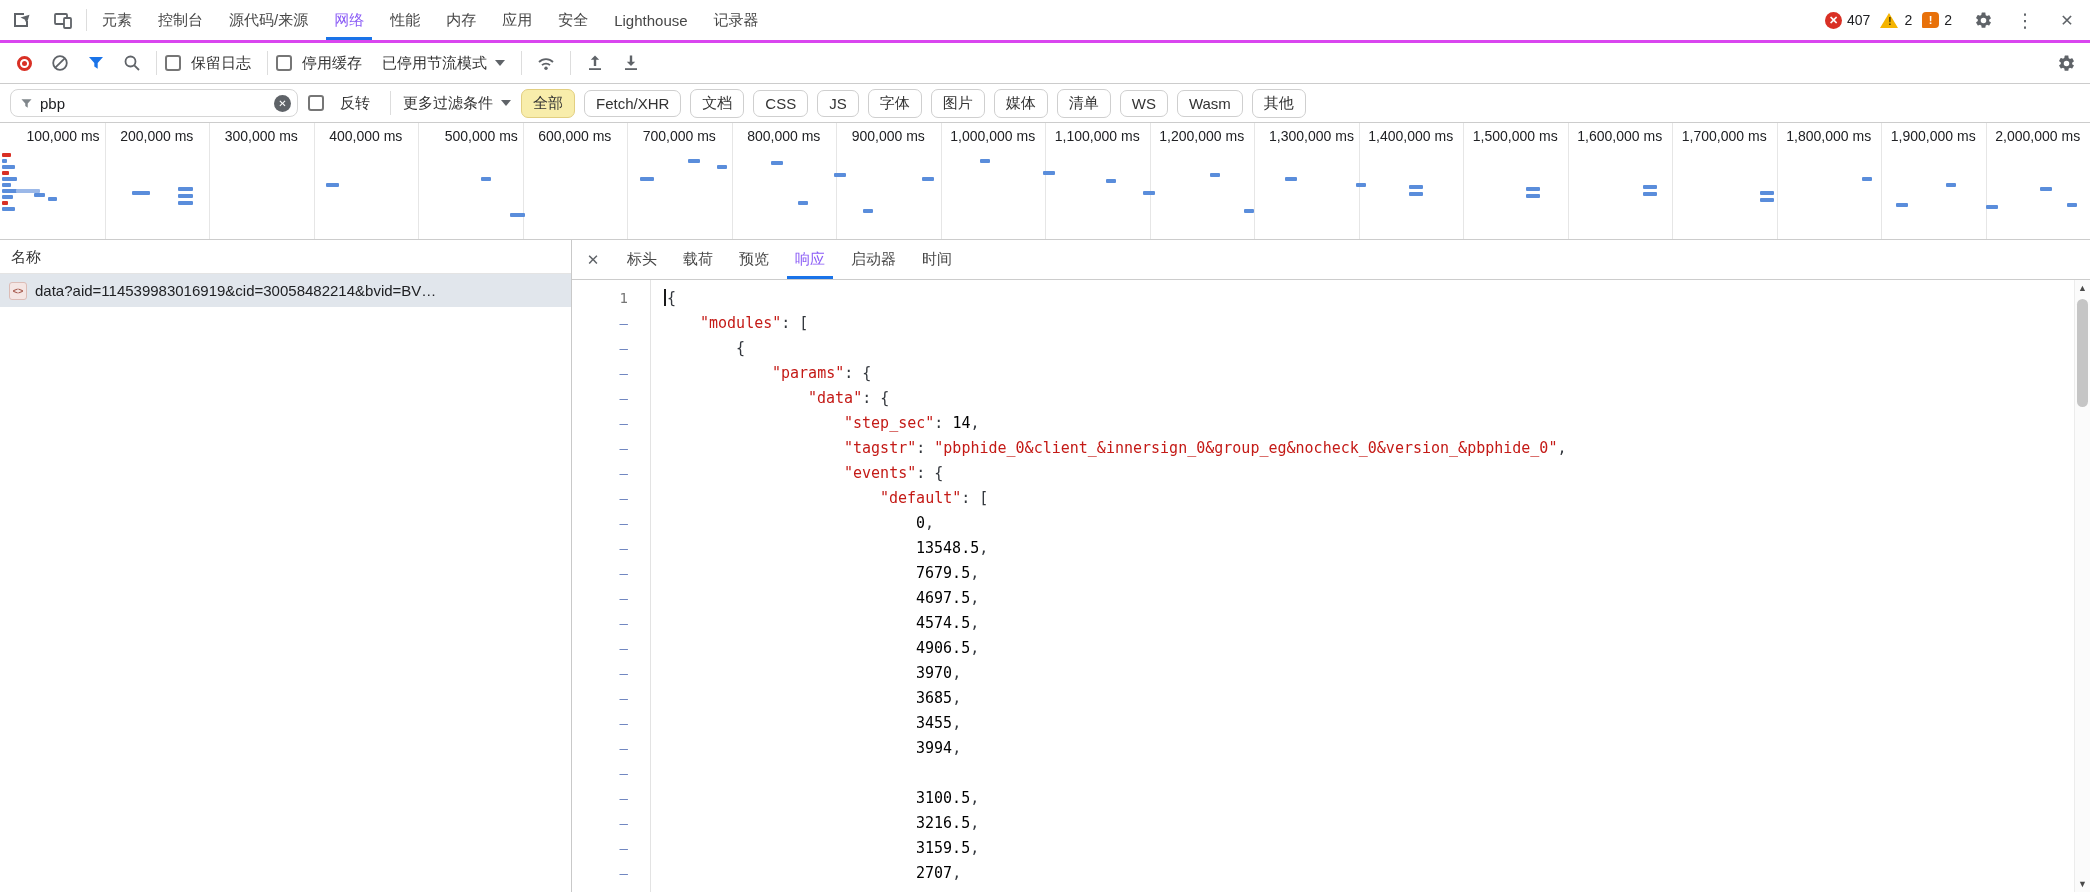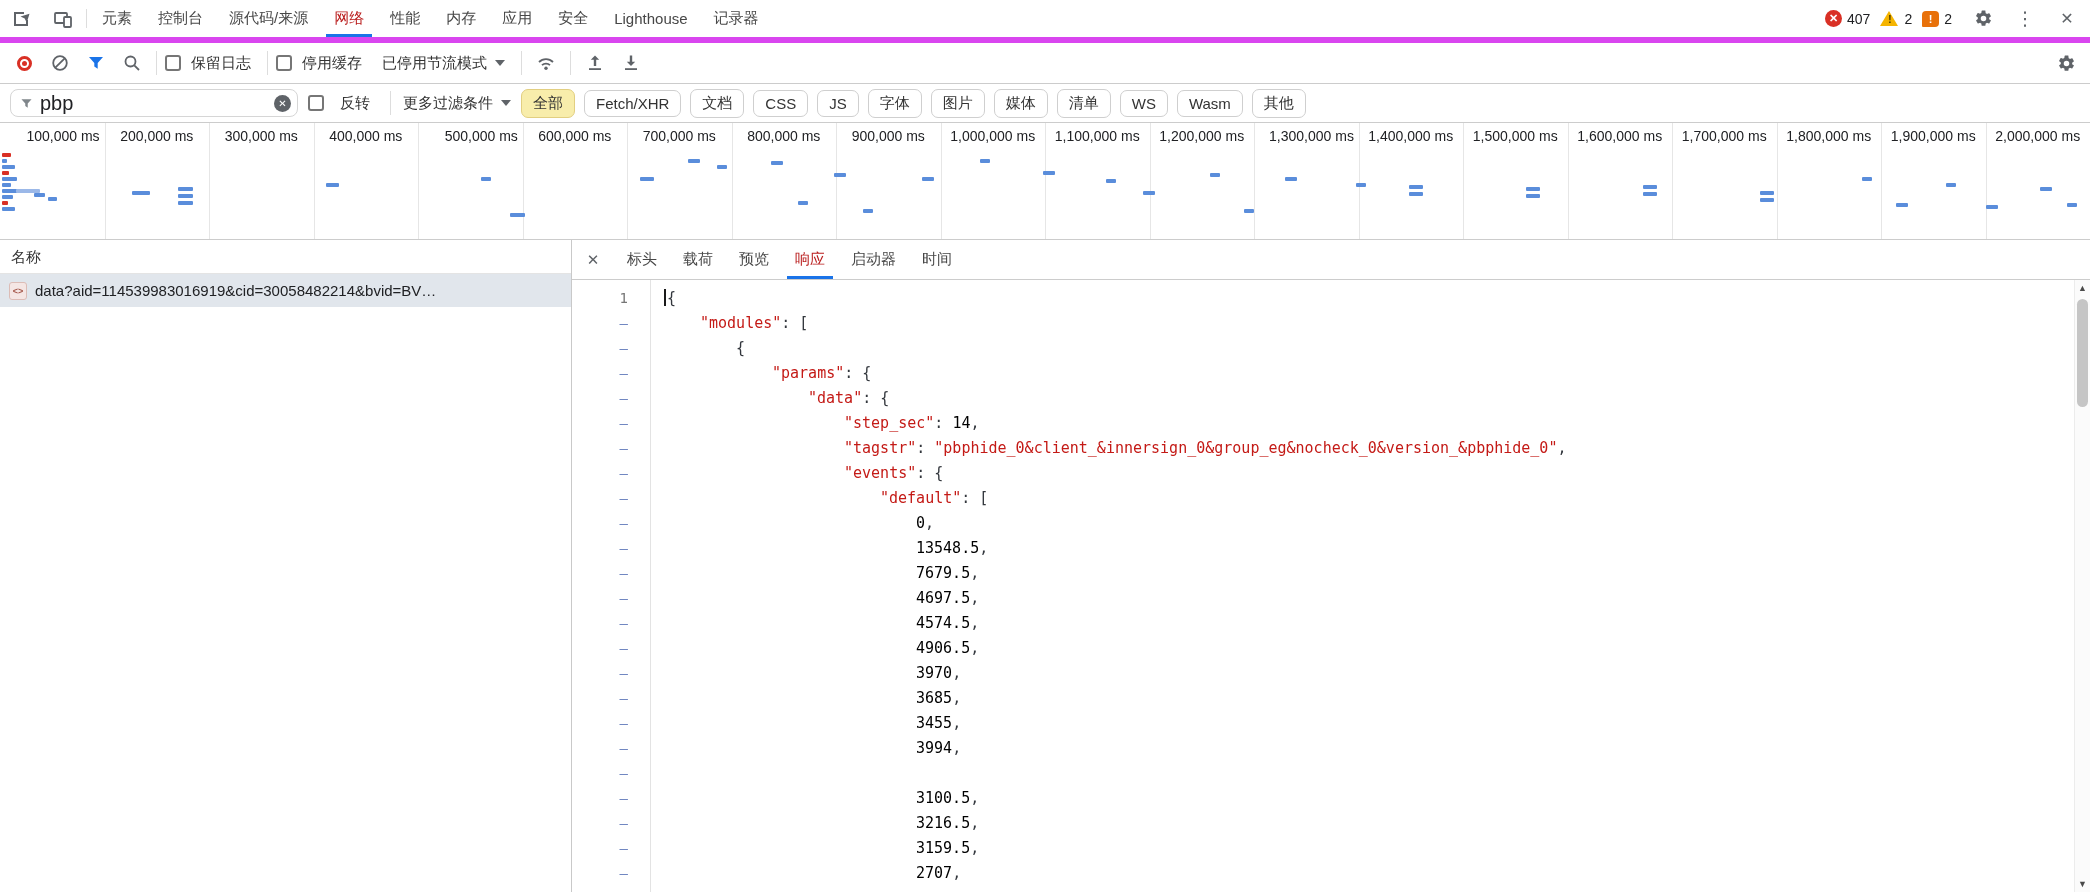--- a/index.html
+++ b/index.html
@@ -1,25 +1,25 @@
 <!DOCTYPE html>
 <html><head>
 <meta charset="utf-8">
 <style>
   * { box-sizing: border-box; margin: 0; padding: 0; }
   body { font-family: "Liberation Sans", sans-serif; background: #fff; }
   .devtools { width: 2090px; height: 892px; background: #fff; position: relative; overflow: hidden; color: #333; }
 
   
-  .main-tabbar { height: 43px; background: #ffffff; border-bottom: 6px solid #d946ef; display: flex; align-items: stretch; }
+  .main-tabbar { height: 43px; background: #ffffff; border-bottom: 3px solid #d946ef; display: flex; align-items: stretch; }
   .icon-btn { width: 42px; display: flex; align-items: center; justify-content: center; cursor: pointer; color: #5f6368; flex: none; }
   .vdiv { width: 1px; background: #dddddd; margin: 9px 2px; flex: none; }
   .tabs { display: flex; align-items: stretch; }
   .tab { display: flex; align-items: center; padding: 0 13px; font-size: 15px; color: #474747; position: relative; white-space: nowrap; cursor: pointer; }
-  .tab.active { color: #b91c1c; }
+  .tab.active { color: #8b5cf6; }
   .tab.active::after { content: ""; position: absolute; left: 5px; right: 5px; bottom: 0; height: 3px; background: #1a73e8; }
   .badge-group { margin-left: auto; display: flex; align-items: center; padding-right: 2px; }
   .err-icon { width: 17px; height: 17px; border-radius: 50%; background: #d93025; color: #fff; font-size: 11px; font-weight: bold; display: flex; align-items: center; justify-content: center; }
   .count { font-size: 14px; color: #202124; margin: 0 10px 0 5px; }
   .warn-wrap { position: relative; width: 19px; height: 17px; display: inline-block; }
   .warn-tri { position: absolute; left: 0; top: 1px; width: 0; height: 0; border-left: 9px solid transparent; border-right: 9px solid transparent; border-bottom: 15px solid #f5b400; }
   .warn-mark { position: absolute; left: 0; top: 4px; width: 19px; text-align: center; font-size: 10px; font-weight: bold; color: #3c3000; }
   .issue-icon { width: 17px; height: 16px; border-radius: 4px 4px 4px 1px; background: #e8710a; color: #fff; font-size: 11px; font-weight: bold; display: flex; align-items: center; justify-content: center; }
   .kebab { font-size: 19px; color: #5f6368; }
   .close-x { font-size: 16px; color: #5f6368; }
@@ -31,21 +31,21 @@
   .record-dot::after { content: ""; position: absolute; left: 50%; top: 50%; width: 5px; height: 5px; margin: -2.5px 0 0 -2.5px; border-radius: 50%; background: #d93025; }
   .cb { width: 16px; height: 16px; border: 2px solid #767676; border-radius: 3px; background: #fff; flex: none; cursor: pointer; }
   .cb-label { font-size: 15px; color: #333; margin: 0 8px 0 6px; white-space: nowrap; }
   .throttle { display: flex; align-items: center; gap: 8px; padding: 0 8px; cursor: pointer; white-space: nowrap; font-size: 15px; color: #333; }
   .caret-down { width: 0; height: 0; border-left: 5px solid transparent; border-right: 5px solid transparent; border-top: 6px solid #5f6368; }
   .spacer { flex: 1; }
 
   
   .filter-bar { height: 39px; border-bottom: 1px solid #cccccc; display: flex; align-items: center; padding: 0 10px; gap: 10px; background: #fff; }
   .filter-box { display: flex; align-items: center; width: 288px; height: 28px; border: 1px solid #d6d6d6; border-radius: 8px; padding: 0 6px 0 9px; background: #fff; flex: none; }
-  .filter-input { border: none; outline: none; flex: 1; font-size: 20px; color: #202124; font-family: "Liberation Sans", sans-serif; background: transparent; margin-left: 7px; min-width: 0; }
+  .filter-input { border: none; outline: none; flex: 1; font-size: 15px; color: #202124; font-family: "Liberation Sans", sans-serif; background: transparent; margin-left: 7px; min-width: 0; }
   .clear-btn { width: 17px; height: 17px; border-radius: 50%; background: #5f6368; color: #fff; font-size: 10px; display: flex; align-items: center; justify-content: center; cursor: pointer; flex: none; }
   .more-filters { display: flex; align-items: center; gap: 8px; font-size: 15px; color: #333; cursor: pointer; white-space: nowrap; }
   .chips { display: flex; align-items: center; gap: 9px; }
   .chip { border: 1px solid #cfcfcf; border-radius: 7px; padding: 4px 11px; font-size: 15px; color: #333; white-space: nowrap; cursor: pointer; background: #fff; }
   .chip.active { background: #f8edab; border-color: #e2cf81; }
 
   
   .timeline { position: relative; height: 117px; border-bottom: 1px solid #cccccc; overflow: hidden; background: #fff; }
   .tl-label { position: absolute; top: 0; height: 27px; line-height: 27px; font-size: 14px; color: #202124; text-align: center; white-space: nowrap; }
   .tl-grid { position: absolute; top: 0; bottom: 0; width: 1px; background: #e6e6e6; }

